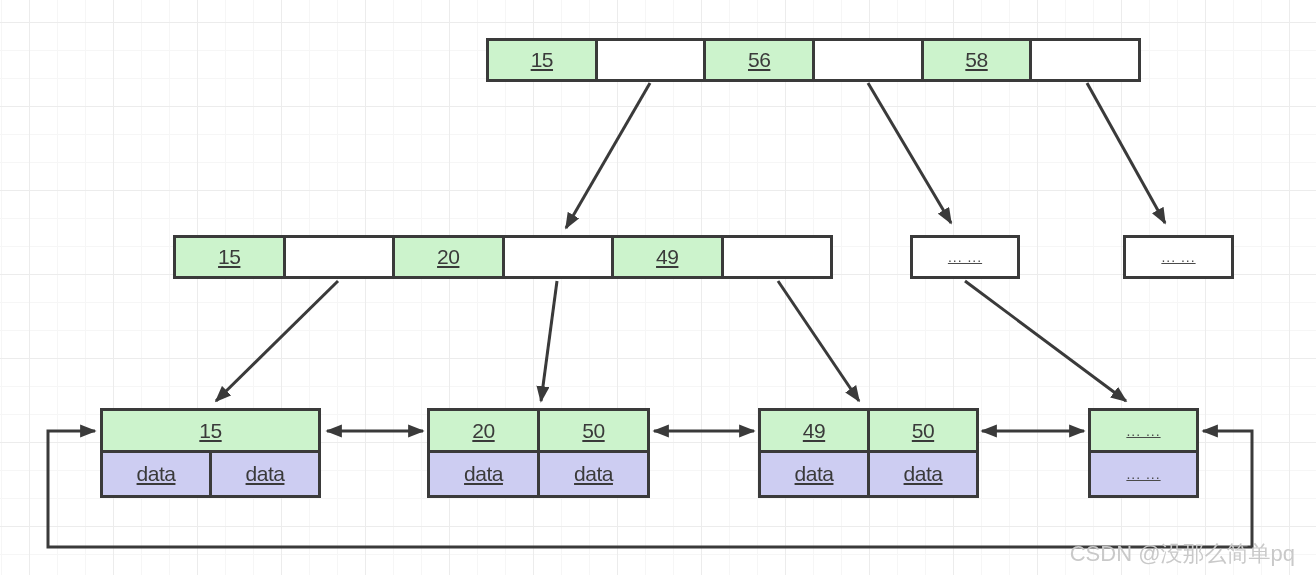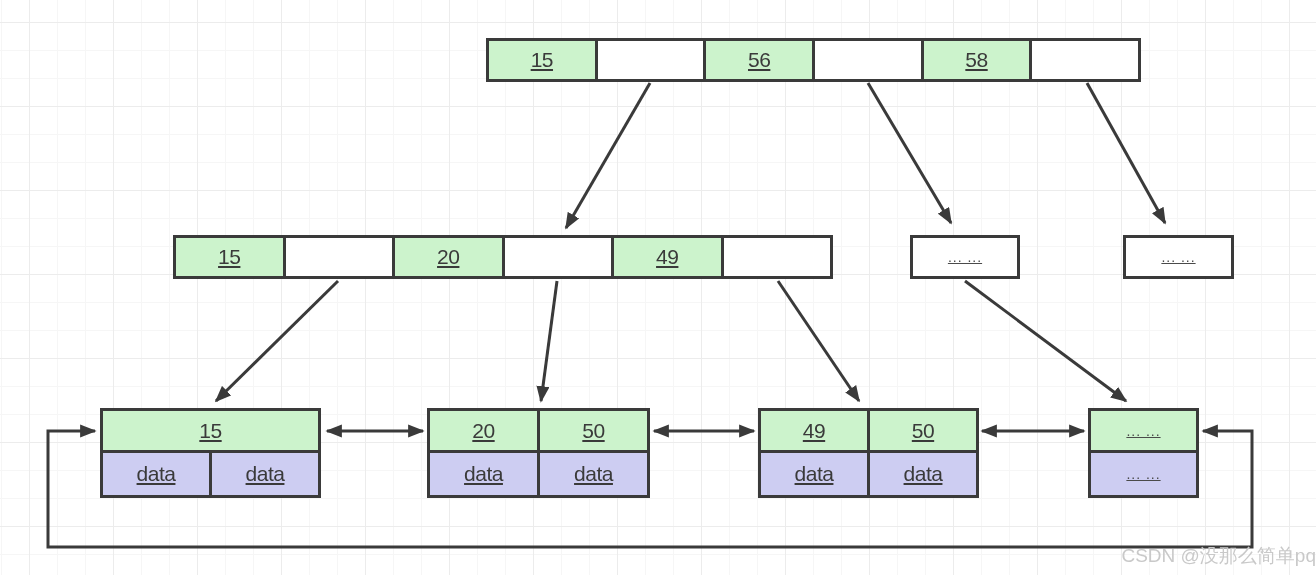--- a/index.html
+++ b/index.html
@@ -60,23 +60,23 @@
   .leaf .row.keys .cell{background:var(--key_fill);border-bottom:3px solid var(--border);}
   .leaf .row.values .cell{background:var(--data_fill);border-bottom:none;}
   svg.overlay{
     position:absolute;left:0;top:0;
     pointer-events:none;
   }
   svg.overlay path{stroke:var(--border);stroke-width:3;fill:none;}
   svg.overlay marker path{fill:var(--border);stroke:none;}
   .watermark{
     position:absolute;
-    right:0;
+    right:21px;
     bottom:6px;
-    font-size:19px;
+    font-size:22px;
     color:var(--watermark);
     white-space:nowrap;
   }
 </style>
 </head>
 <body>
 
 <div id="canvas">
 
   <svg class="overlay" width="1316" height="575" viewBox="0 0 1316 575">

